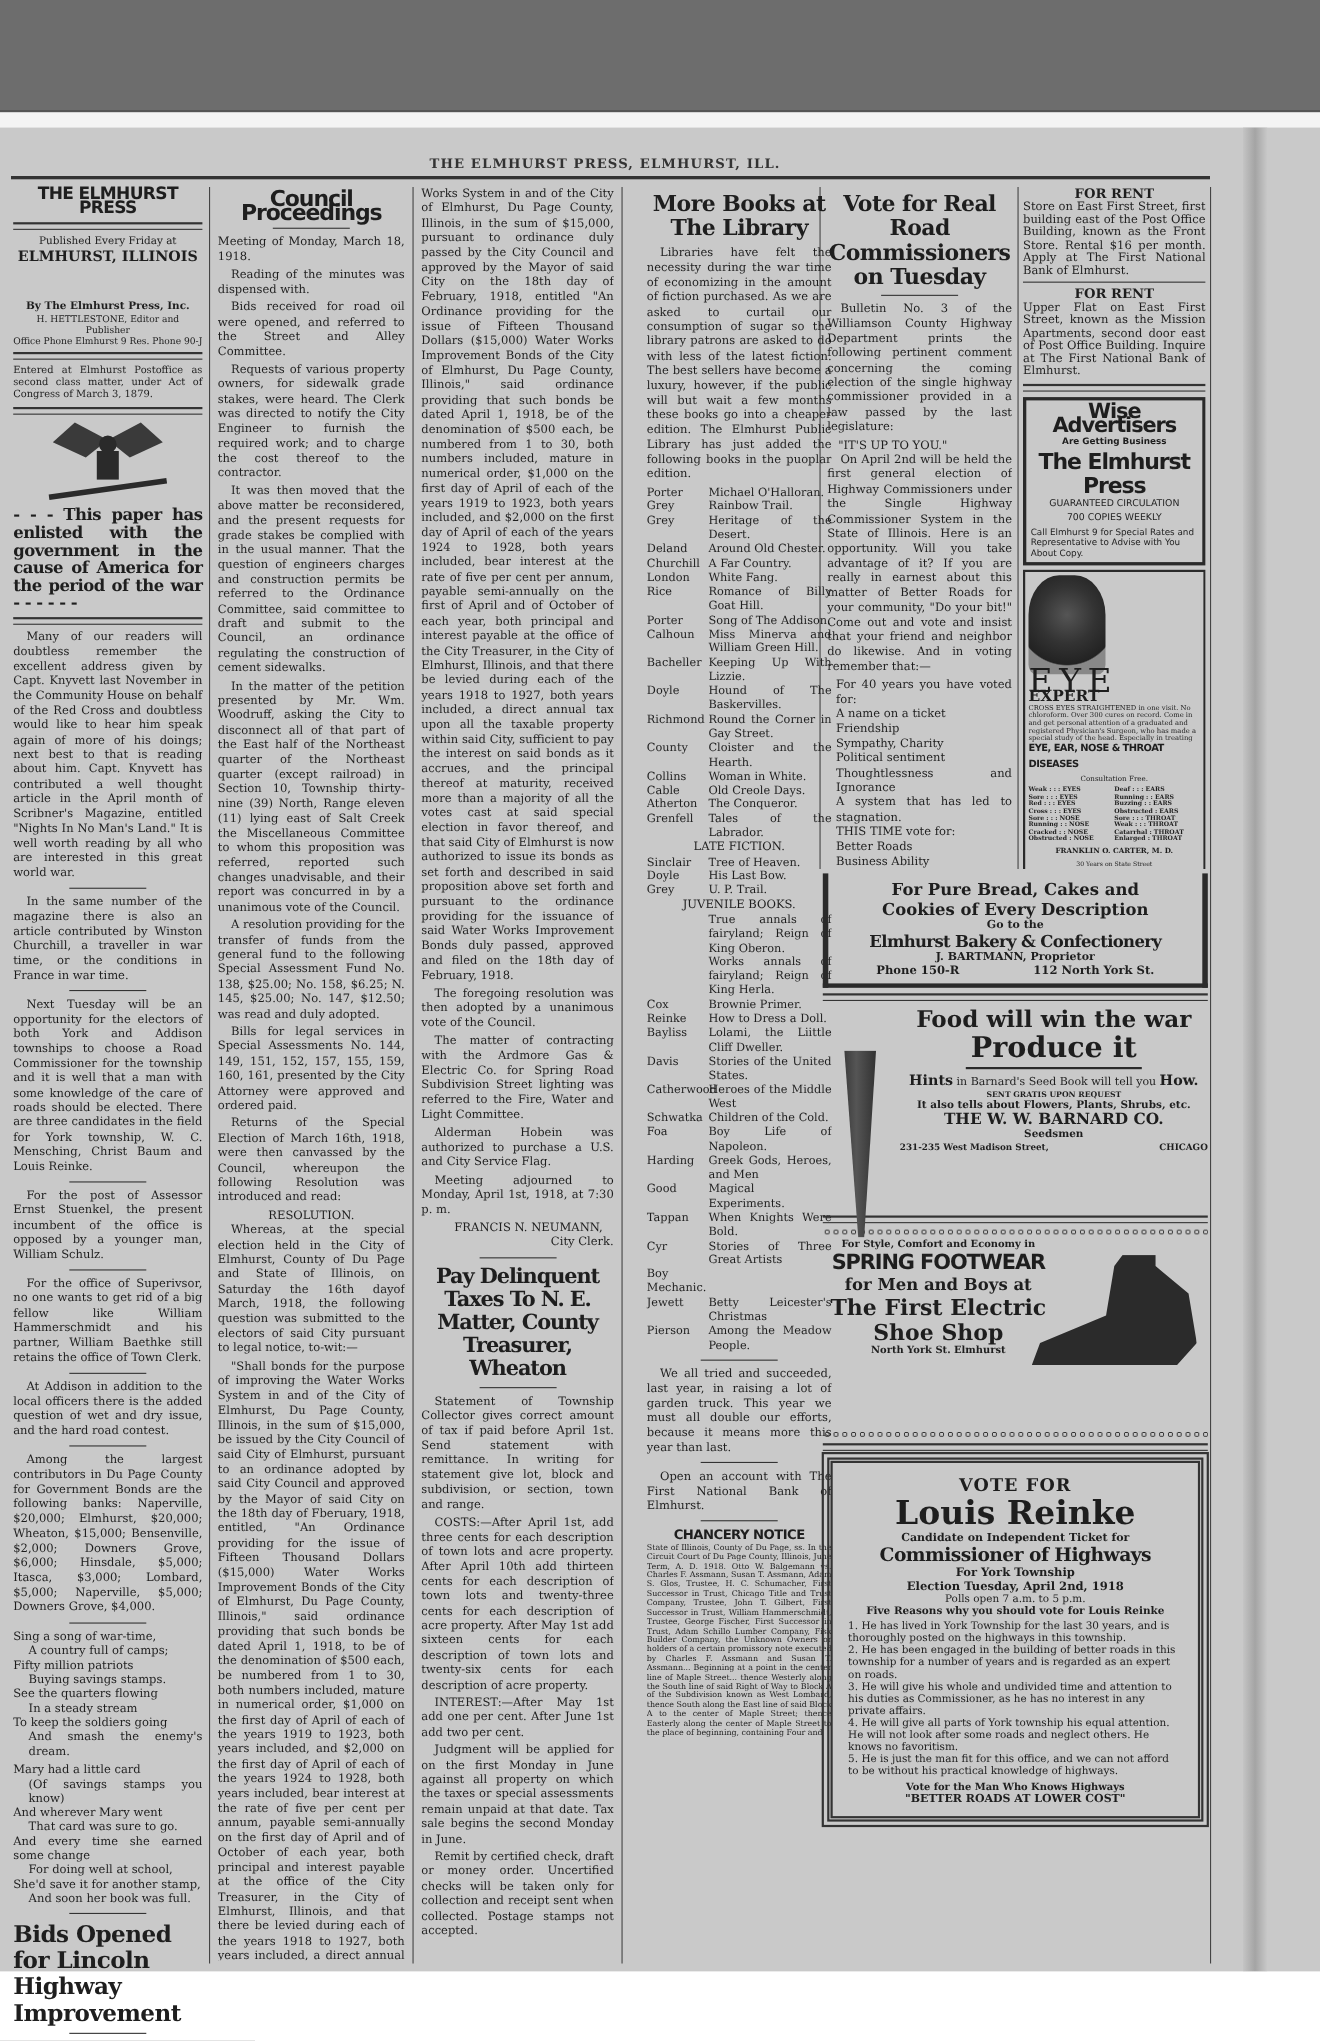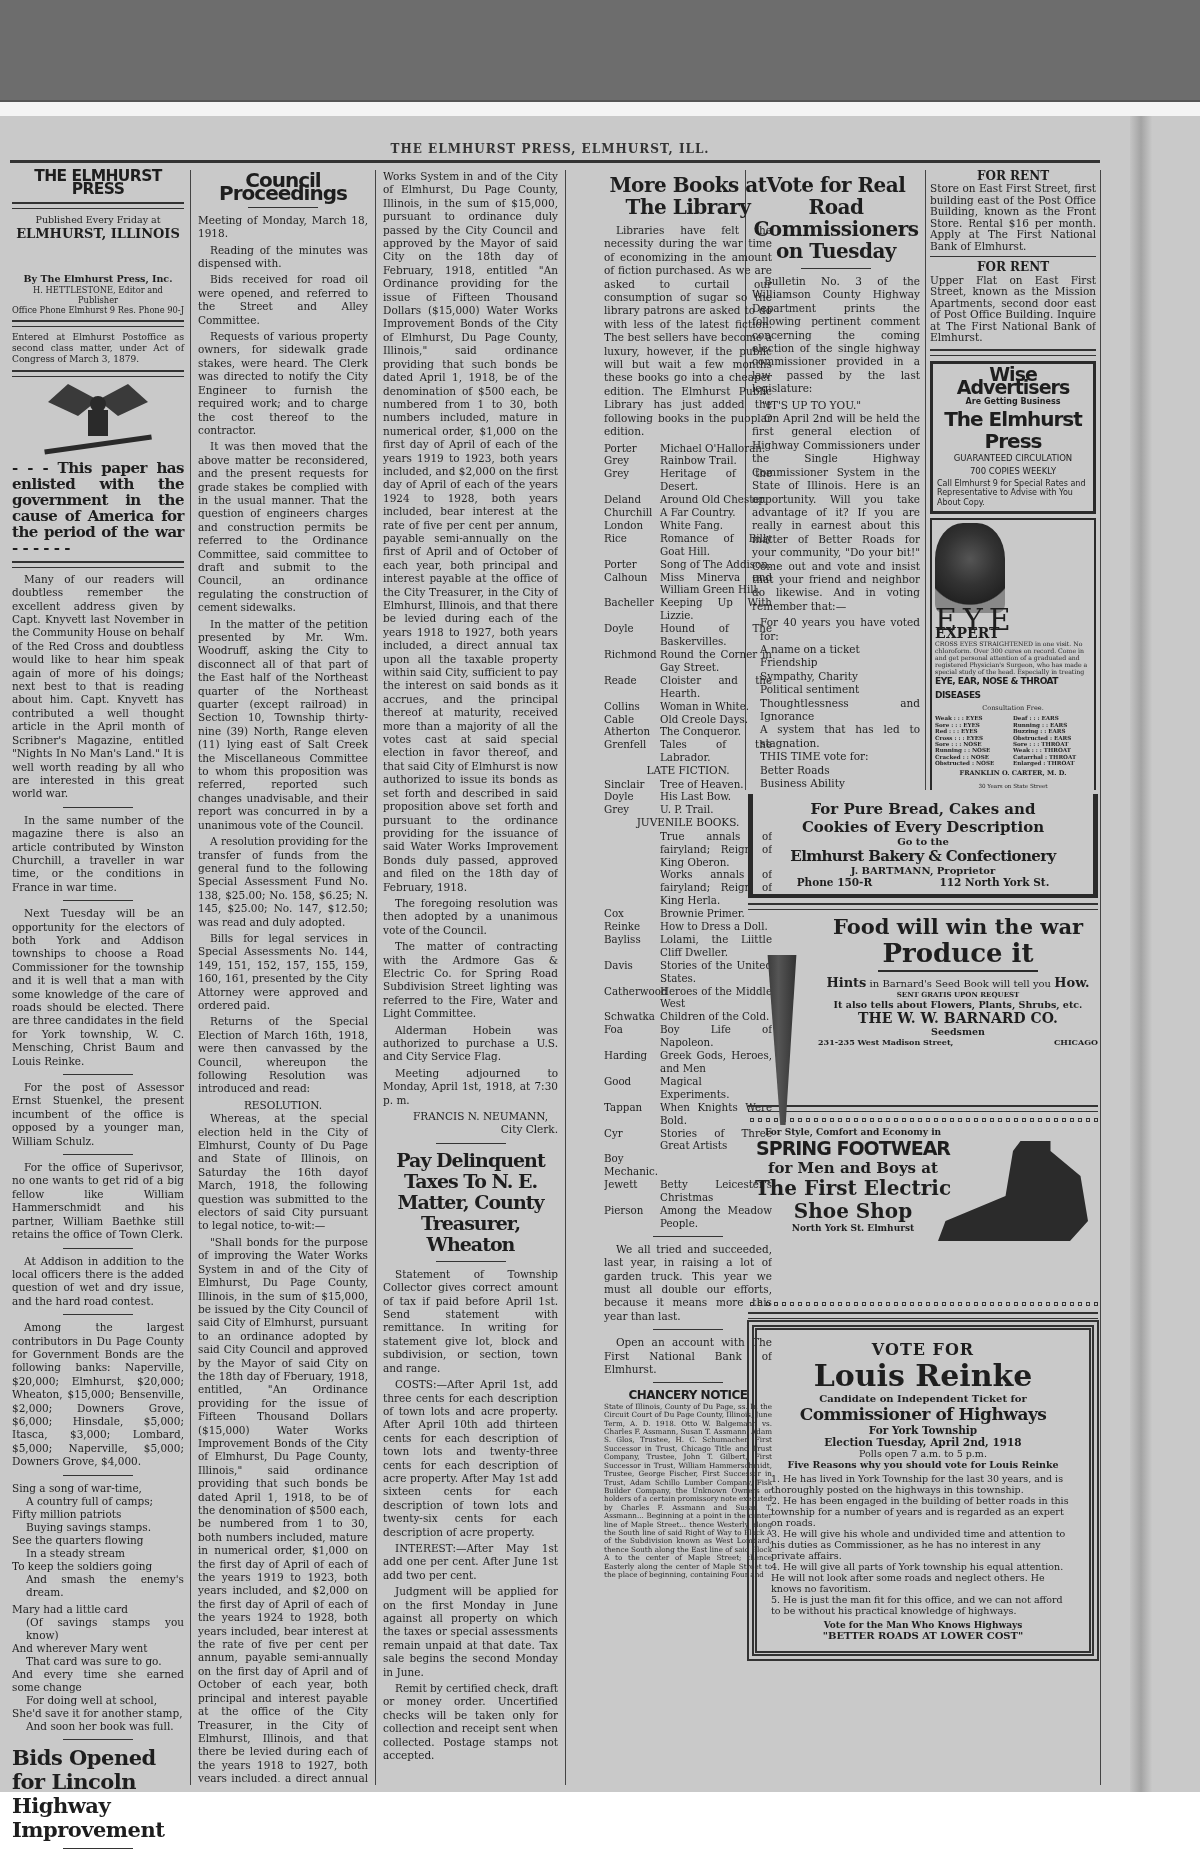--- a/index.html
+++ b/index.html
@@ -151,21 +151,21 @@
   <div class="h-cond" style="font-family:'DejaVu Serif',serif;font-size:19px;line-height:21px;letter-spacing:-1px;">Pay Delinquent Taxes To N. E. Matter, County Treasurer, Wheaton</div>
   <div class="short-rule"></div>
   <p>Statement of Township Collector gives correct amount of tax if paid before April 1st. Send statement with remittance. In writing for statement give lot, block and subdivision, or section, town and range.</p>
   <p>COSTS:—After April 1st, add three cents for each description of town lots and acre property. After April 10th add thirteen cents for each description of town lots and twenty-three cents for each description of acre property. After May 1st add sixteen cents for each description of town lots and twenty-six cents for each description of acre property.</p>
   <p>INTEREST:—After May 1st add one per cent. After June 1st add two per cent.</p>
   <p>Judgment will be applied for on the first Monday in June against all property on which the taxes or special assessments remain unpaid at that date. Tax sale begins the second Monday in June.</p>
   <p>Remit by certified check, draft or money order. Uncertified checks will be taken only for collection and receipt sent when collected. Postage stamps not accepted.</p>
 
 </div>
 
-<div class="col" style="left:604px;width:168px;height:1612px;overflow:hidden;">
+<div class="col" style="left:588px;width:168px;height:1612px;overflow:hidden;">
   <div class="h-big" style="font-size:20px;line-height:22px;">More Books at The Library</div>
   <p>Libraries have felt the necessity during the war time of economizing in the amount of fiction purchased. As we are asked to curtail our consumption of sugar so the library patrons are asked to do with less of the latest fiction. The best sellers have become a luxury, however, if the public will but wait a few months these books go into a cheaper edition. The Elmhurst Public Library has just added the following books in the puoplar edition.</p>
   <div class="booklist" id="books">
       <span>Porter</span>
       <span>Michael O'Halloran.</span>
       <span>Grey</span>
       <span>Rainbow Trail.</span>
       <span>Grey</span>
       <span>Heritage of the Desert.</span>
       <span>Deland</span>
@@ -179,21 +179,21 @@
       <span>Porter</span>
       <span>Song of The Addison.</span>
       <span>Calhoun</span>
       <span>Miss Minerva and William Green Hill.</span>
       <span>Bacheller</span>
       <span>Keeping Up With Lizzie.</span>
       <span>Doyle</span>
       <span>Hound of The Baskervilles.</span>
       <span>Richmond</span>
       <span>Round the Corner in Gay Street.</span>
-      <span>Reade</span>
+      <span>County</span>
       <span>Cloister and the Hearth.</span>
       <span>Collins</span>
       <span>Woman in White.</span>
       <span>Cable</span>
       <span>Old Creole Days.</span>
       <span>Atherton</span>
       <span>The Conqueror.</span>
       <span>Grenfell</span>
       <span>Tales of the Labrador.</span>
     </div>

